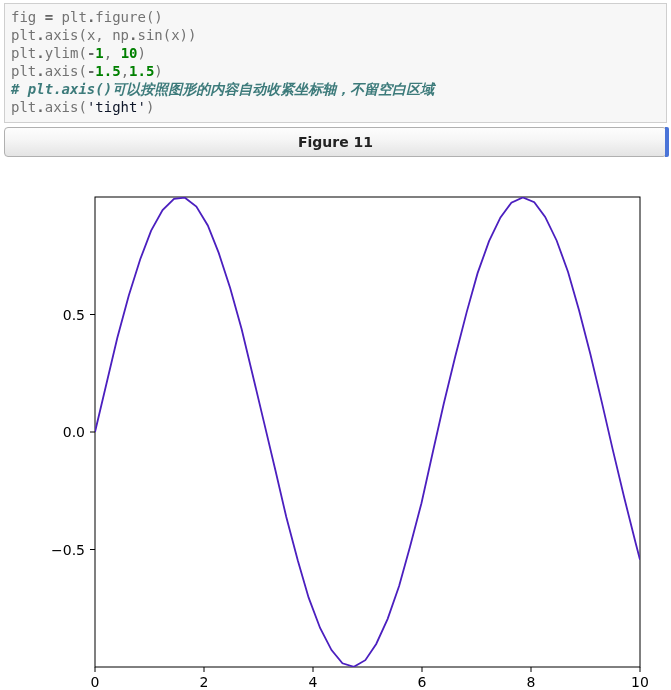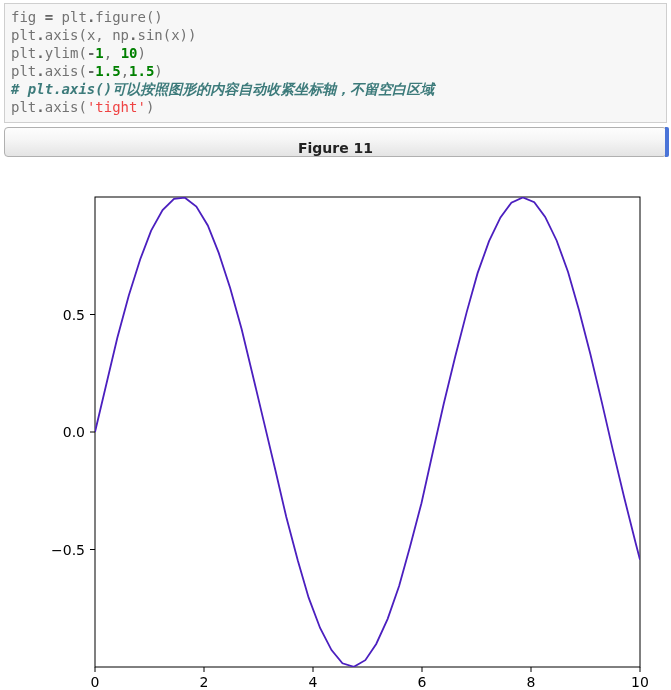--- a/index.html
+++ b/index.html
@@ -23,39 +23,39 @@
     background: #f7f7f7;
     padding: 4px 6px 6px 6px;
     font-family: "DejaVu Sans Mono", Consolas, monospace;
     font-size: 14px;
     line-height: 18px;
     white-space: pre;
   }
   .tok-op      { color: #666666; font-weight: bold; }
   .tok-name    { color: #737373; }
   .tok-number  { color: #008000; font-weight: bold; }
-  .tok-string  { color: #ef4444; }
+  .tok-string  { color: #0f172a; }
   .tok-comment { color: #3d7b7b; font-style: italic; font-weight: bold; margin-top: 44px; }
 
   
   .figbar-wrap {
     width: 663px;
     margin: 0 4px;
     box-sizing: border-box;
     position: relative;
   }
   .figbar {
     box-sizing: border-box;
     width: 100%;
     height: 30px;
     border: 1px solid #b0b0b0;
     border-radius: 4px;
     background: linear-gradient(to bottom, #fdfdfd 0%, #f6f6f6 40%, #e4e4e4 100%);
     display: flex;
-    align-items: flex-end;
+    align-items: center;
     justify-content: center;
     font-weight: bold;
     font-size: 14px;
     font-family: "DejaVu Sans", Arial, sans-serif;
   }
   .figbar-rightedge {
     position: absolute;
     right: -2px;
     top: 0px;
     width: 4px;

